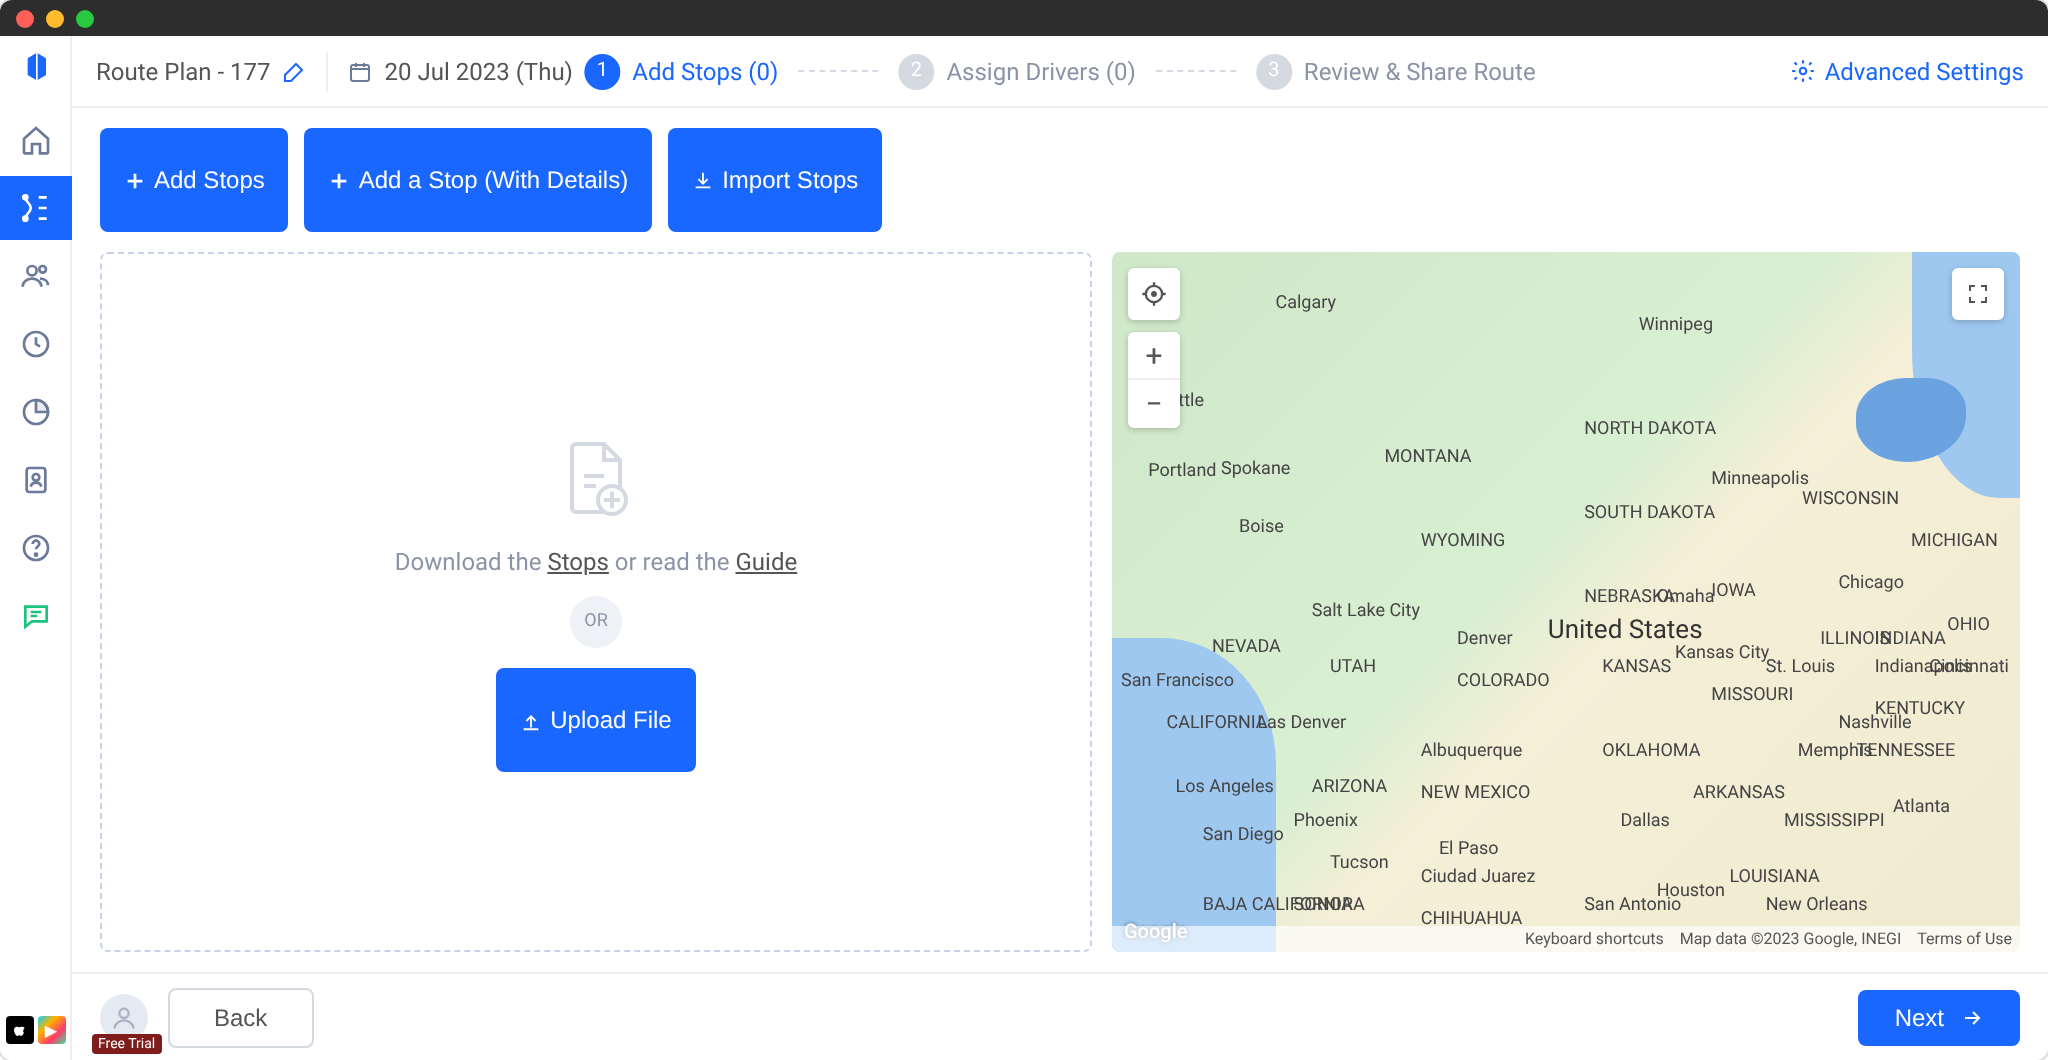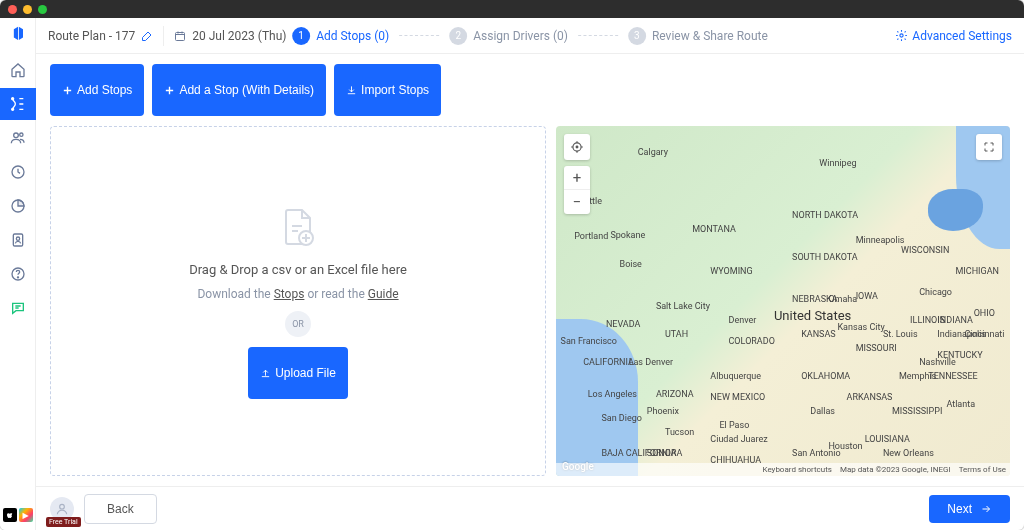--- a/index.html
+++ b/index.html
@@ -216,21 +216,20 @@
           <div class="drop-panel">
             <div class="file-illus">
               <svg width="48" height="48" viewBox="0 0 48 48" fill="none" stroke="#d4d9e2" stroke-width="2">
                 <path d="M14 6h14l8 8v24a2 2 0 01-2 2H14a2 2 0 01-2-2V8a2 2 0 012-2z"></path>
                 <path d="M28 6v8h8"></path>
                 <path d="M18 22h10M18 27h6"></path>
                 <circle cx="32" cy="34" r="7" fill="#fff"></circle>
                 <path d="M32 30v8M28 34h8"></path>
               </svg>
             </div>
-            <div class="drop-title">Drag &amp; Drop a csv or an Excel file here</div>
             <div class="drop-sub">
               <span>Download the </span><span class="lnk">Stops</span><span> or read the </span><span class="lnk">Guide</span>
             </div>
             <div class="or-pill">OR</div>
             <button class="btn">
               <svg width="11" height="11" viewBox="0 0 24 24" fill="none" stroke="#fff" stroke-width="2">
                   <path d="M12 19V7M7 12l5-5 5 5M4 21h16"></path>
                 </svg>
               <span>Upload File</span>
             </button>

